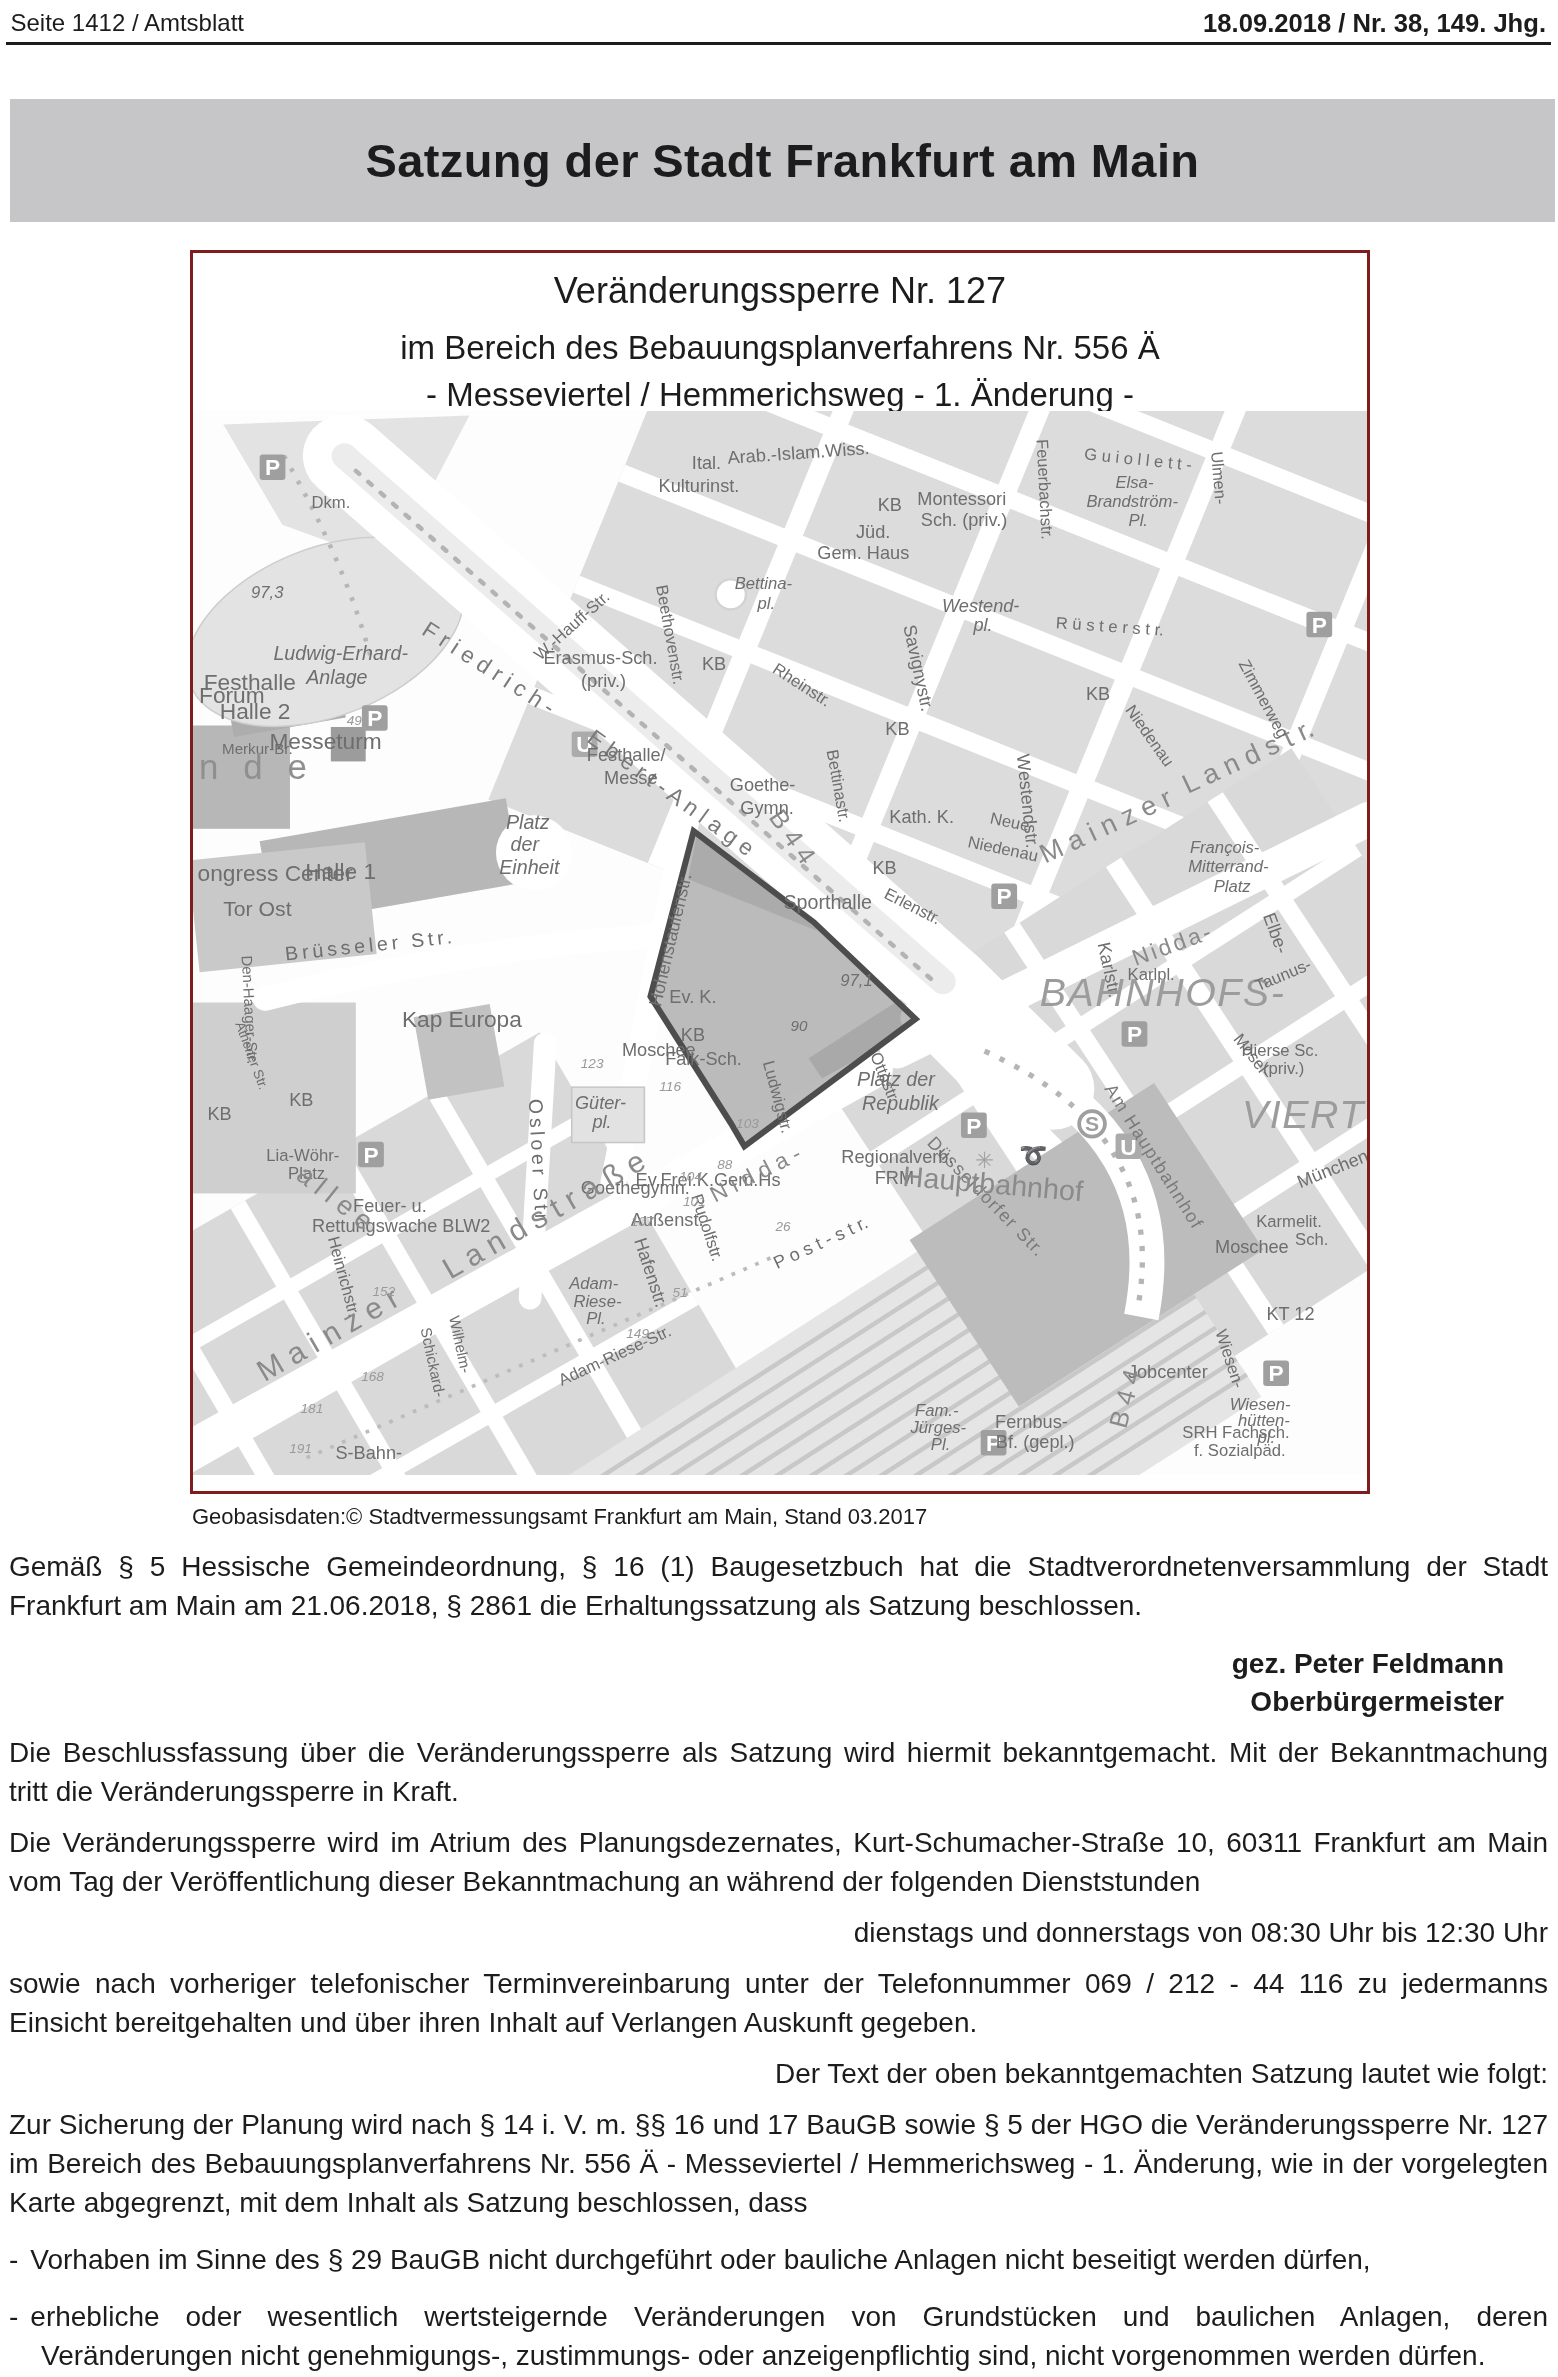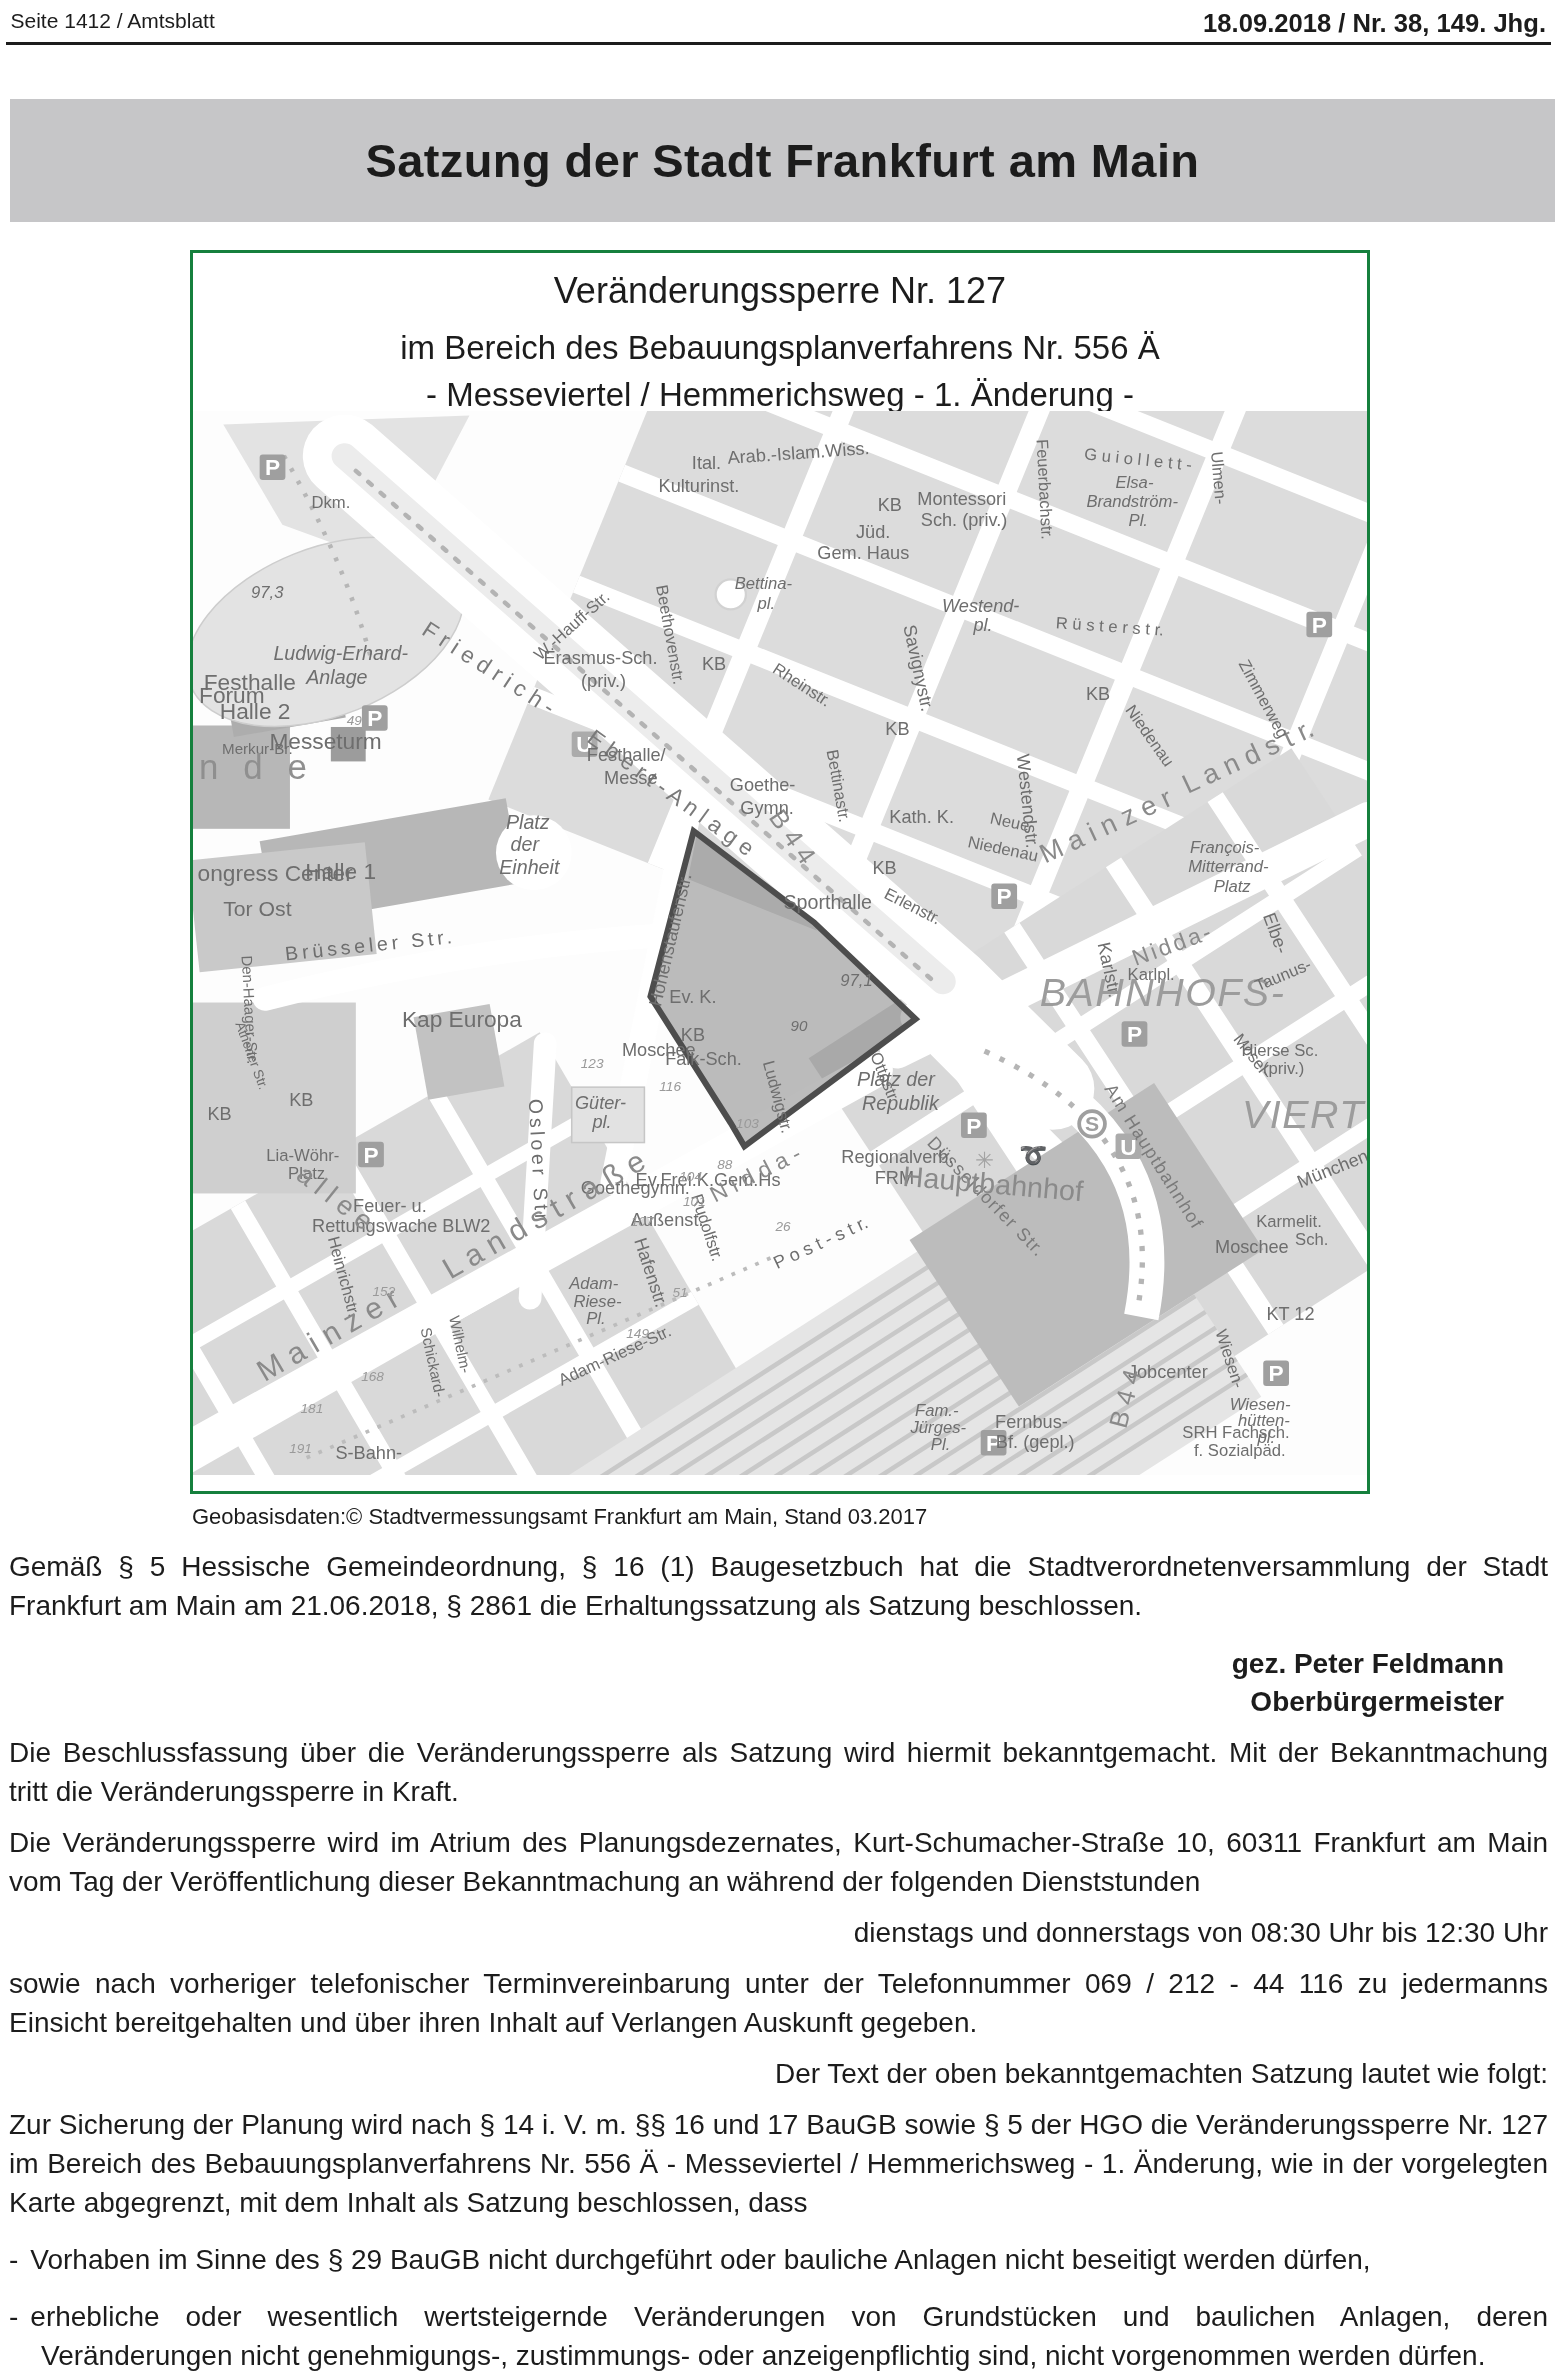--- a/index.html
+++ b/index.html
@@ -1,24 +1,24 @@
 <!DOCTYPE html>
 <html style="font-size:12px"><head>
 <meta charset="utf-8">
 <style>
   html,body{margin:0;padding:0;background:#ffffff;}
   .page{position:relative;width:1558px;height:2377px;background:#ffffff;overflow:hidden;
         font-family:"Liberation Sans",sans-serif;color:#1c1c1c;}
-  .hdr-left{position:absolute;top:9px;left:10.5px;font-size:21px;}
+  .hdr-left{position:absolute;top:9px;left:10.5px;font-size:24px;}
   .hdr-right{position:absolute;top:9px;right:12px;font-size:25.6px;font-weight:bold;}
   .header-rule{position:absolute;top:42px;left:6px;width:1545px;height:3px;background:#1c1c1c;}
   .banner{position:absolute;top:99px;left:10px;width:1545px;height:123px;background:#c6c6c8;
           display:flex;align-items:center;justify-content:center;}
   .banner h1{margin:0;font-size:47px;font-weight:bold;letter-spacing:0.4px;}
-  .map-box{position:absolute;top:250px;left:190px;width:1174px;height:1238px;border:3px solid #15803d;
+  .map-box{position:absolute;top:250px;left:190px;width:1174px;height:1238px;border:3px solid #7f1d1d;
            background:#ffffff;box-sizing:content-box;}
   .map-title{text-align:center;padding-top:16.6px;height:158px;box-sizing:border-box;}
   .mt1{font-size:36px;margin-bottom:12px;}
   .mt2{font-size:33px;line-height:47px;}
   .map-box svg{display:block;width:1174px;height:1064px;}
   svg text{font-family:"Liberation Sans",sans-serif;}
   .caption{position:absolute;top:1504px;left:192px;font-size:22px;}
   .body-text{position:absolute;top:1547px;left:9px;width:1539px;font-size:28px;line-height:39px;
              text-align:justify;}
   .body-text p{margin:12px 0 0 0;}

